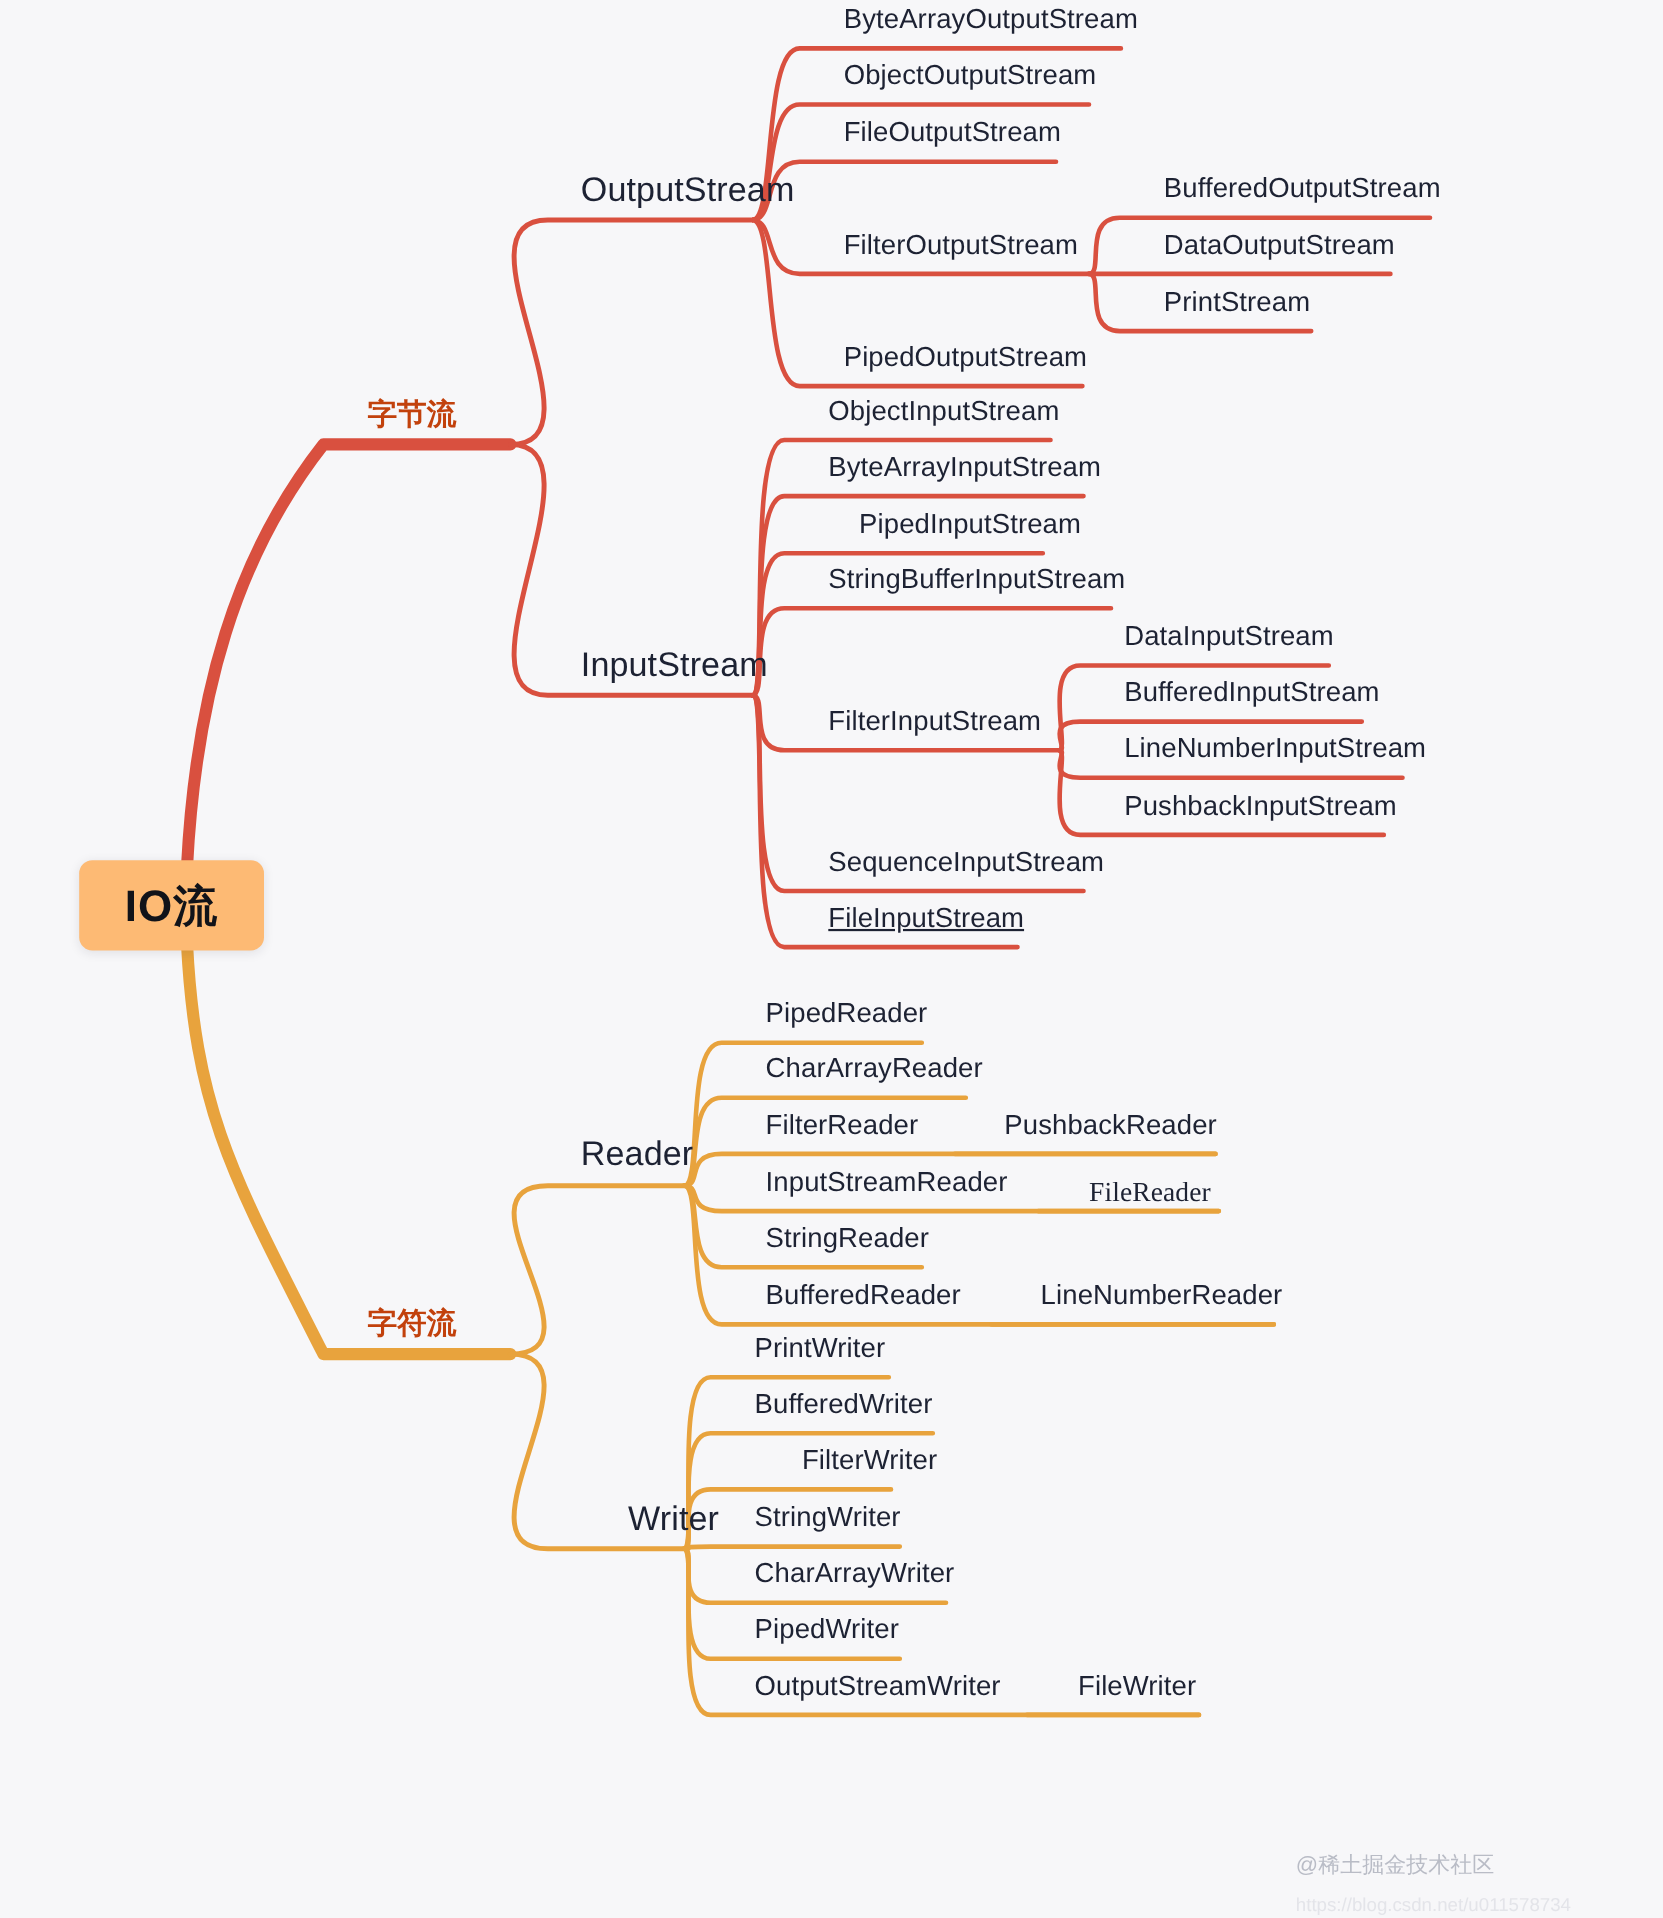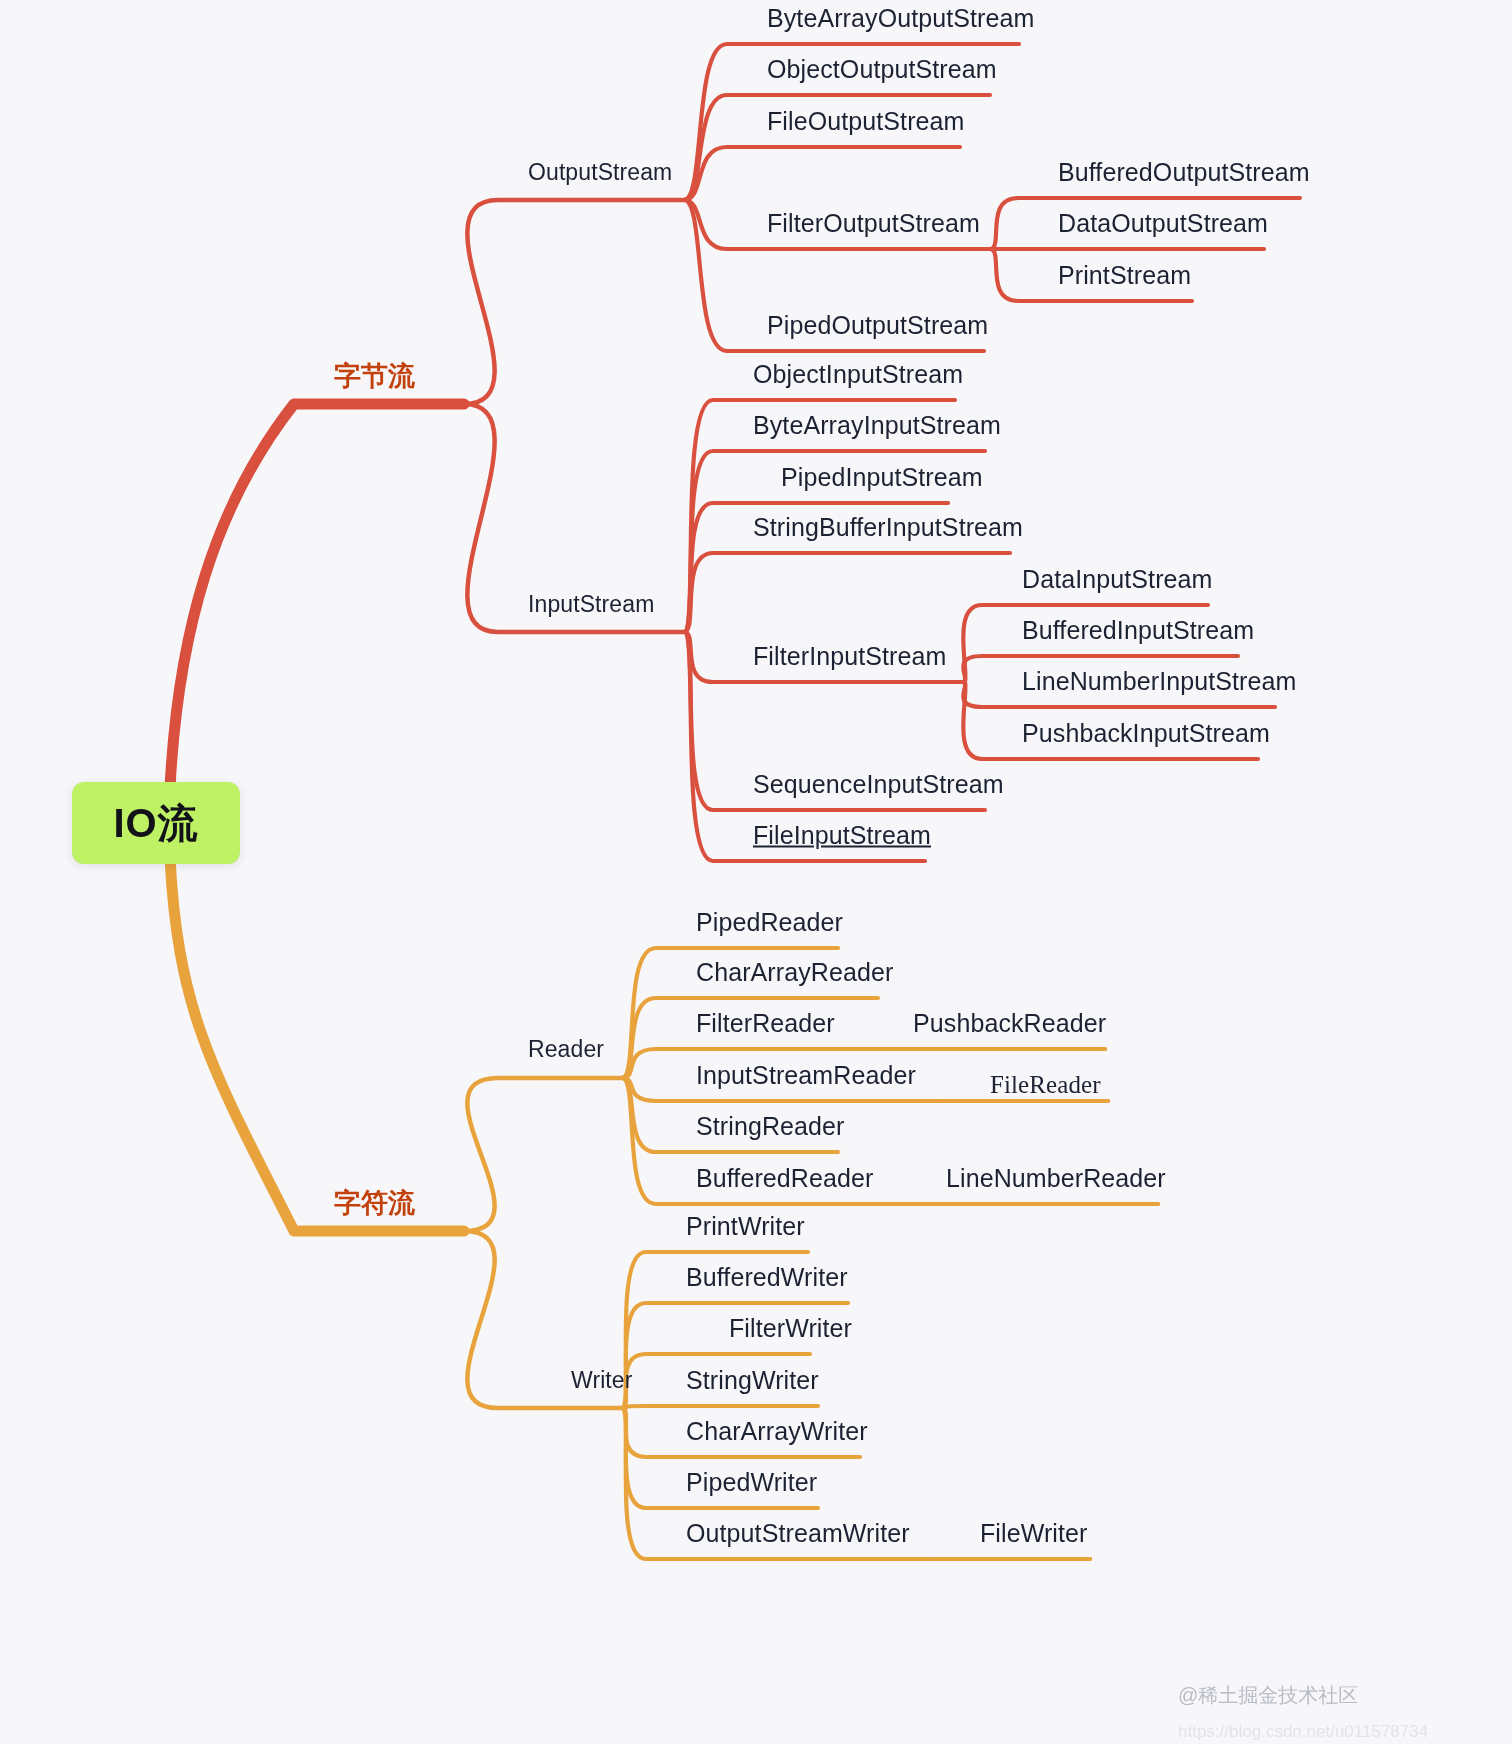--- a/index.html
+++ b/index.html
@@ -25,28 +25,28 @@
   .node-label {
     position: absolute;
     color: #1d2233;
     font-size: 25px;
     line-height: 1;
     white-space: nowrap;
     transform: translateY(-50%);
     letter-spacing: 0.1px;
   }
   .node-label.lvl2 {
-    font-size: 23px;
+    font-size: 31px;
   }
   .node-label.lvl3 {
     font-size: 25px;
   }
   .root-node {
     position: absolute;
-    background: #bef264;
+    background: #fdba74;
     border-radius: 12px;
     box-shadow: 0 2px 10px rgba(30,30,50,0.10);
     display: flex;
     align-items: center;
     justify-content: center;
     color: #111319;
     font-weight: bold;
     font-size: 40px;
     letter-spacing: 1px;
   }

